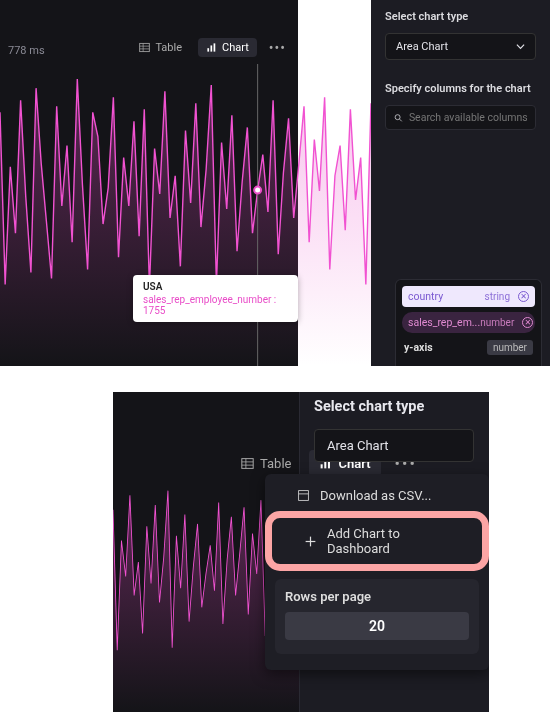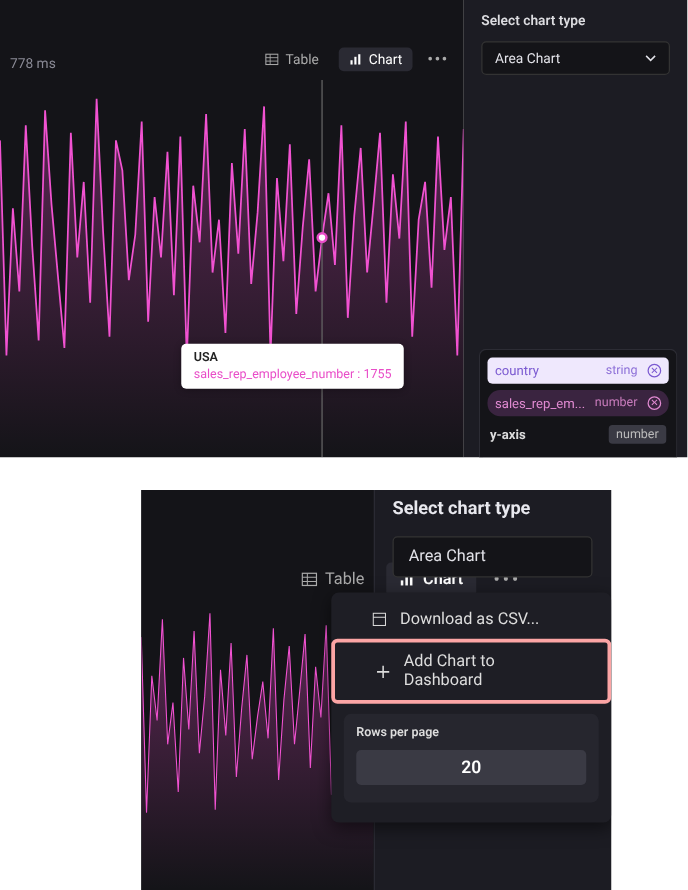--- a/index.html
+++ b/index.html
@@ -1,48 +1,48 @@
 <!DOCTYPE html>
 <html><head>
 <meta charset="utf-8">
 <style>
   * { box-sizing: border-box; margin: 0; padding: 0; font-family: -apple-system, BlinkMacSystemFont, "Segoe UI", Roboto, sans-serif; }
   body { background: #fff; width: 550px; height: 712px; overflow: hidden; position: relative; }
 
   
   .top-panel { position: absolute; top: 0; left: 0; width: 550px; height: 366px; overflow: hidden; }
-  .chart-area { position: absolute; top: 0; left: 0; width: 371px; height: 366px; background: #141418; }
+  .chart-area { position: absolute; top: 0; left: 0; width: 298px; height: 366px; background: #141418; }
   .timing-label { position: absolute; top: 44px; left: 8px; color: #8a8a95; font-size: 11px; }
   .toolbar-row { position: absolute; top: 38px; right: 8px; display: flex; gap: 8px; align-items: center; }
   .tab-btn { display: flex; align-items: center; gap: 5px; padding: 3px 8px; border-radius: 4px; font-size: 11px; cursor: pointer; }
   .tab-inactive { color: #aaa; background: transparent; }
   .tab-active { color: #fff; background: #2a2a33; }
   .tab-icon { width: 11px; height: 11px; fill: currentColor; }
   .more-dots { color: #aaa; font-size: 14px; letter-spacing: 1px; cursor: pointer; padding: 0 4px; }
 
   .chart-canvas { position: absolute; top: 64px; left: 0; width: 371px; height: 302px; overflow: hidden; }
   .chart-svg { width: 100%; height: 100%; }
 
   .cursor-line { stroke: #666; stroke-width: 1; }
   .cursor-dot { fill: #fff; stroke: #e94dc8; stroke-width: 2; }
 
-  .tooltip-box { position: absolute; top: 275px; left: 145px; background: #fff; border-radius: 4px; padding: 6px 10px; box-shadow: 0 1px 6px rgba(0,0,0,.3); font-size: 10px; }
+  .tooltip-box { position: absolute; top: 275px; left: 133px; background: #fff; border-radius: 4px; padding: 6px 10px; box-shadow: 0 1px 6px rgba(0,0,0,.3); font-size: 10px; }
   .tooltip-title { color: #222; font-weight: 600; margin-bottom: 2px; }
   .tooltip-series { color: #e94dc8; }
 
   .side-panel { position: absolute; top: 0; left: 371px; width: 179px; height: 366px; background: #1c1c23; padding: 8px 14px; color: #e2e2e8; }
   .sp-label { font-size: 11px; font-weight: 600; color: #dcdce0; margin-top: 2px; margin-bottom: 10px; }
   .sp-select { background: #141418; border: 1px solid #333; border-radius: 4px; padding: 6px 10px; font-size: 11px; color: #e2e2e8; display: flex; justify-content: space-between; align-items: center; cursor: pointer; }
   .sp-chev { width: 9px; height: 9px; fill: #aaa; }
   .sp-section2 { margin-top: 22px; }
   .sp-search { margin-top: 10px; background: #141418; border: 1px solid #2c2c34; border-radius: 4px; padding: 5px 8px; display: flex; align-items: center; gap: 6px; }
   .sp-search input { border: none; outline: none; background: transparent; color: #888; font-size: 10.5px; width: 100%; }
   .sp-search-icon { width: 10px; height: 10px; fill: #666; }
 
-  .col-pills { position: absolute; bottom: 0; left: 12px; right: 8px; background: #141418; border: 1px solid #2c2c34; border-radius: 6px 6px 0 0; padding: 6px; border-bottom: none; }
+  .col-pills { position: absolute; bottom: 0; left: 24px; right: 8px; background: #141418; border: 1px solid #2c2c34; border-radius: 6px 6px 0 0; padding: 6px; border-bottom: none; }
   .pill { display: flex; align-items: center; justify-content: space-between; border-radius: 4px; padding: 4px 6px; margin-bottom: 5px; font-size: 10.5px; }
   .pill-country { background: #efe8fd; color: #7b5ad1; }
   .pill-sales { background: #3a2440; color: #e08ad1; border-radius: 10px; }
   .pill-type { font-size: 10px; opacity: .85; margin-right: 2px; }
   .pill-x { width: 11px; height: 11px; display: inline-flex; align-items: center; justify-content: center; border: 1px solid currentColor; border-radius: 50%; font-size: 8px; margin-left: 6px; cursor: pointer; }
   .pill-right { display: flex; align-items: center; }
   .pill-yaxis { background: transparent; color: #ddd; padding: 2px 2px 0 2px; }
   .pill-yaxis .pill-name { font-weight: 700; font-size: 10.5px; }
   .pill-yaxis-type { background: #3a3a44; color: #bbb; border-radius: 3px; padding: 2px 6px; font-size: 10px; }
 
@@ -58,24 +58,24 @@
 
   .bot-side { position: absolute; top: 0; left: 186px; width: 190px; height: 320px; border-left: 1px solid #2a2a33; }
   .bot-sp-label { font-size: 14.5px; font-weight: 700; color: #e8e8ee; padding: 6px 14px 0 14px; }
   .bot-select { margin: 14px 0 0 14px; background: #141418; border: 1px solid #333; border-radius: 4px; padding: 8px 12px; font-size: 13px; color: #e2e2e8; width: 160px; }
   .bot-section2 { margin: 22px 0 0 14px; font-size: 14.5px; font-weight: 700; color: #e8e8ee; }
   .bot-search-frag { position: absolute; top: 132px; right: 0; color: #888; font-size: 12.5px; }
 
   .menu-pop { position: absolute; top: 82px; left: 152px; width: 224px; background: #1e1e25; border-radius: 6px; padding: 6px 0; box-shadow: 0 4px 14px rgba(0,0,0,.5); }
   .menu-item { display: flex; align-items: center; gap: 10px; padding: 8px 32px; font-size: 13px; color: #ddd; cursor: pointer; }
   .menu-icon { width: 13px; height: 13px; fill: #bbb; flex-shrink: 0; }
-  .menu-highlight { border: 3px solid #fca5a5; border-radius: 5px; }
+  .menu-highlight { border: 7px solid #fca5a5; border-radius: 15px; }
 
   .rows-box { margin: 8px 10px 10px 10px; background: #26262e; border-radius: 6px; padding: 10px; }
-  .rows-label { color: #ddd; font-size: 10px; font-weight: 600; margin-bottom: 8px; }
+  .rows-label { color: #ddd; font-size: 13px; font-weight: 600; margin-bottom: 8px; }
   .rows-input { background: #3a3a44; color: #fff; text-align: center; width: 100%; border-radius: 4px; padding: 6px 0; font-size: 14px; font-weight: 600; border: none; margin-bottom: 4px; }
 
   .bot-chart-canvas { position: absolute; top: 82px; left: 0; width: 186px; height: 238px; overflow: hidden; }
 </style>
 </head>
 <body>
 
 <div class="top-panel">
 
   <div class="chart-area">
@@ -125,20 +125,28 @@
 
   <div class="side-panel">
     <div class="sp-label">Select chart type</div>
     <div class="sp-select">
       <span>Area Chart</span>
       <svg class="sp-chev" viewBox="0 0 10 10">
           <path d="M1 3 L5 7 L9 3" stroke="currentColor" stroke-width="1.3" fill="none"></path>
         </svg>
     </div>
     <div class="sp-section2">
+      <div class="sp-label">Specify columns for the chart</div>
+      <div class="sp-search">
+        <svg class="sp-search-icon" viewBox="0 0 16 16">
+            <circle cx="6.5" cy="6.5" r="4.5" stroke="currentColor" stroke-width="1.3" fill="none"></circle>
+            <line x1="10" y1="10" x2="14" y2="14" stroke="currentColor" stroke-width="1.3"></line>
+          </svg>
+        <input placeholder="Search available columns" style="">
+      </div>
     </div>
 
     <div class="col-pills">
       <div class="pill pill-country">
         <span>country</span>
         <span class="pill-right">
           <span class="pill-type">string</span>
           <span class="pill-x">✕</span>
         </span>
       </div>

